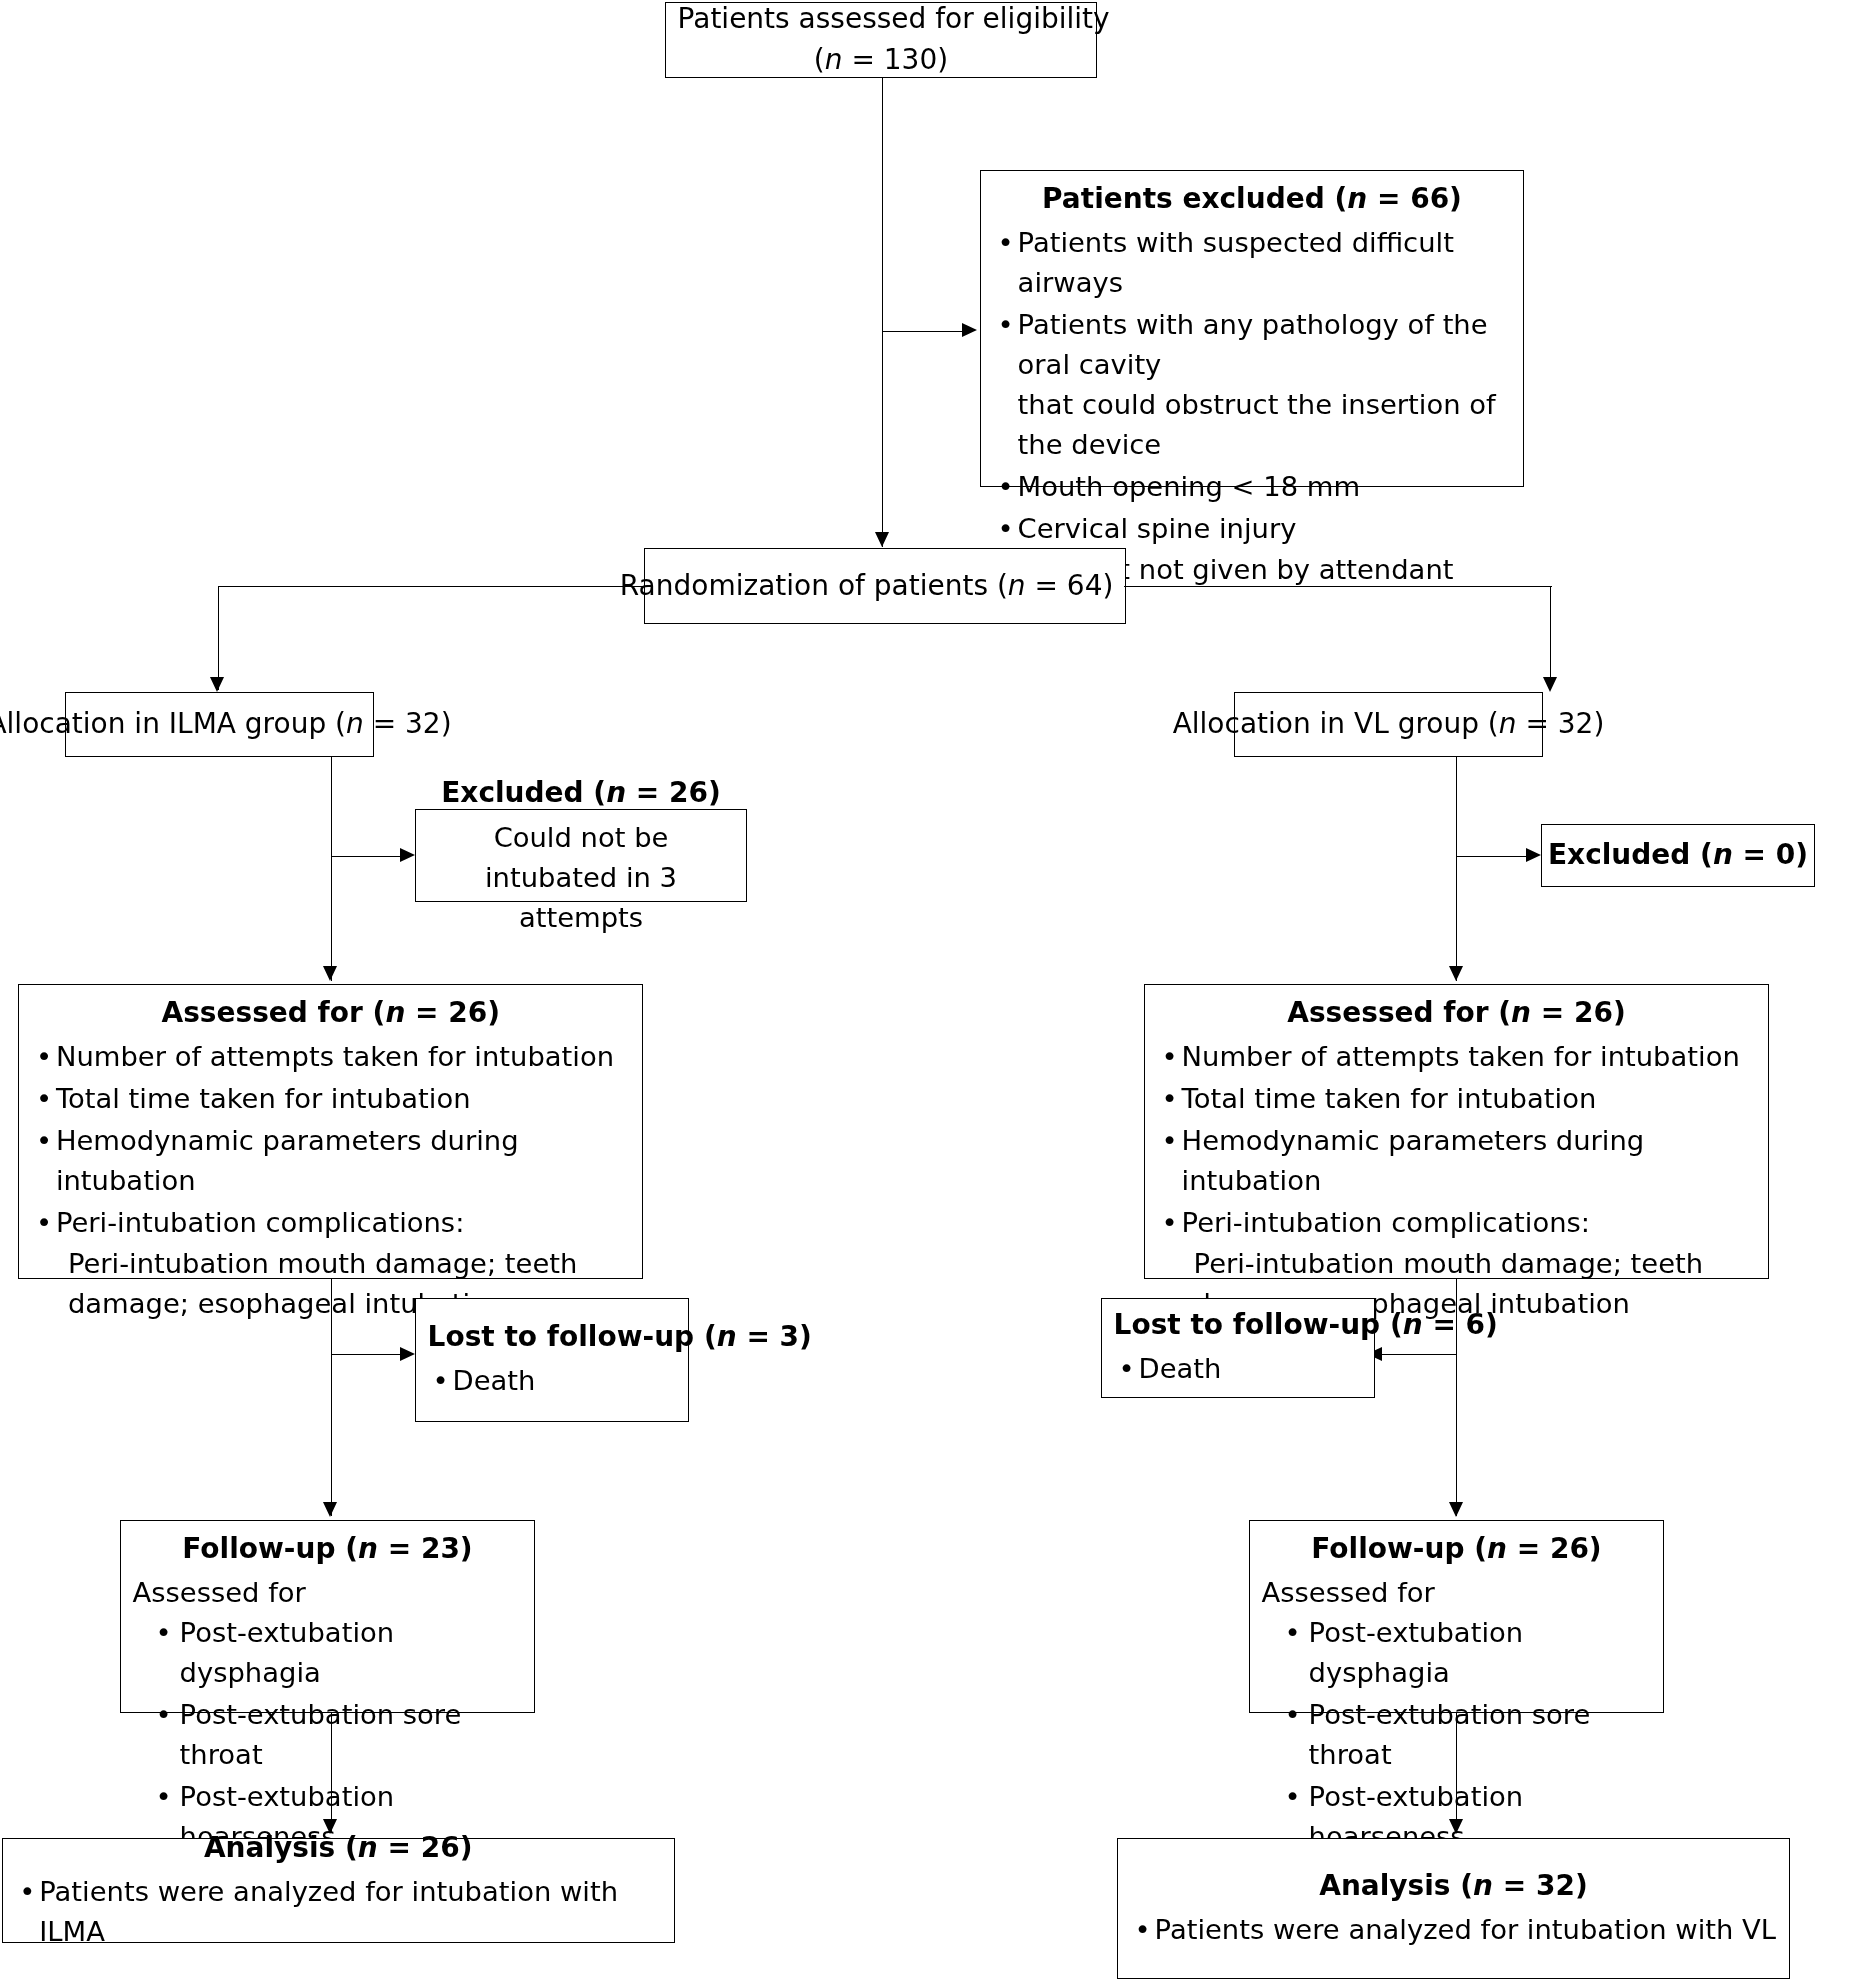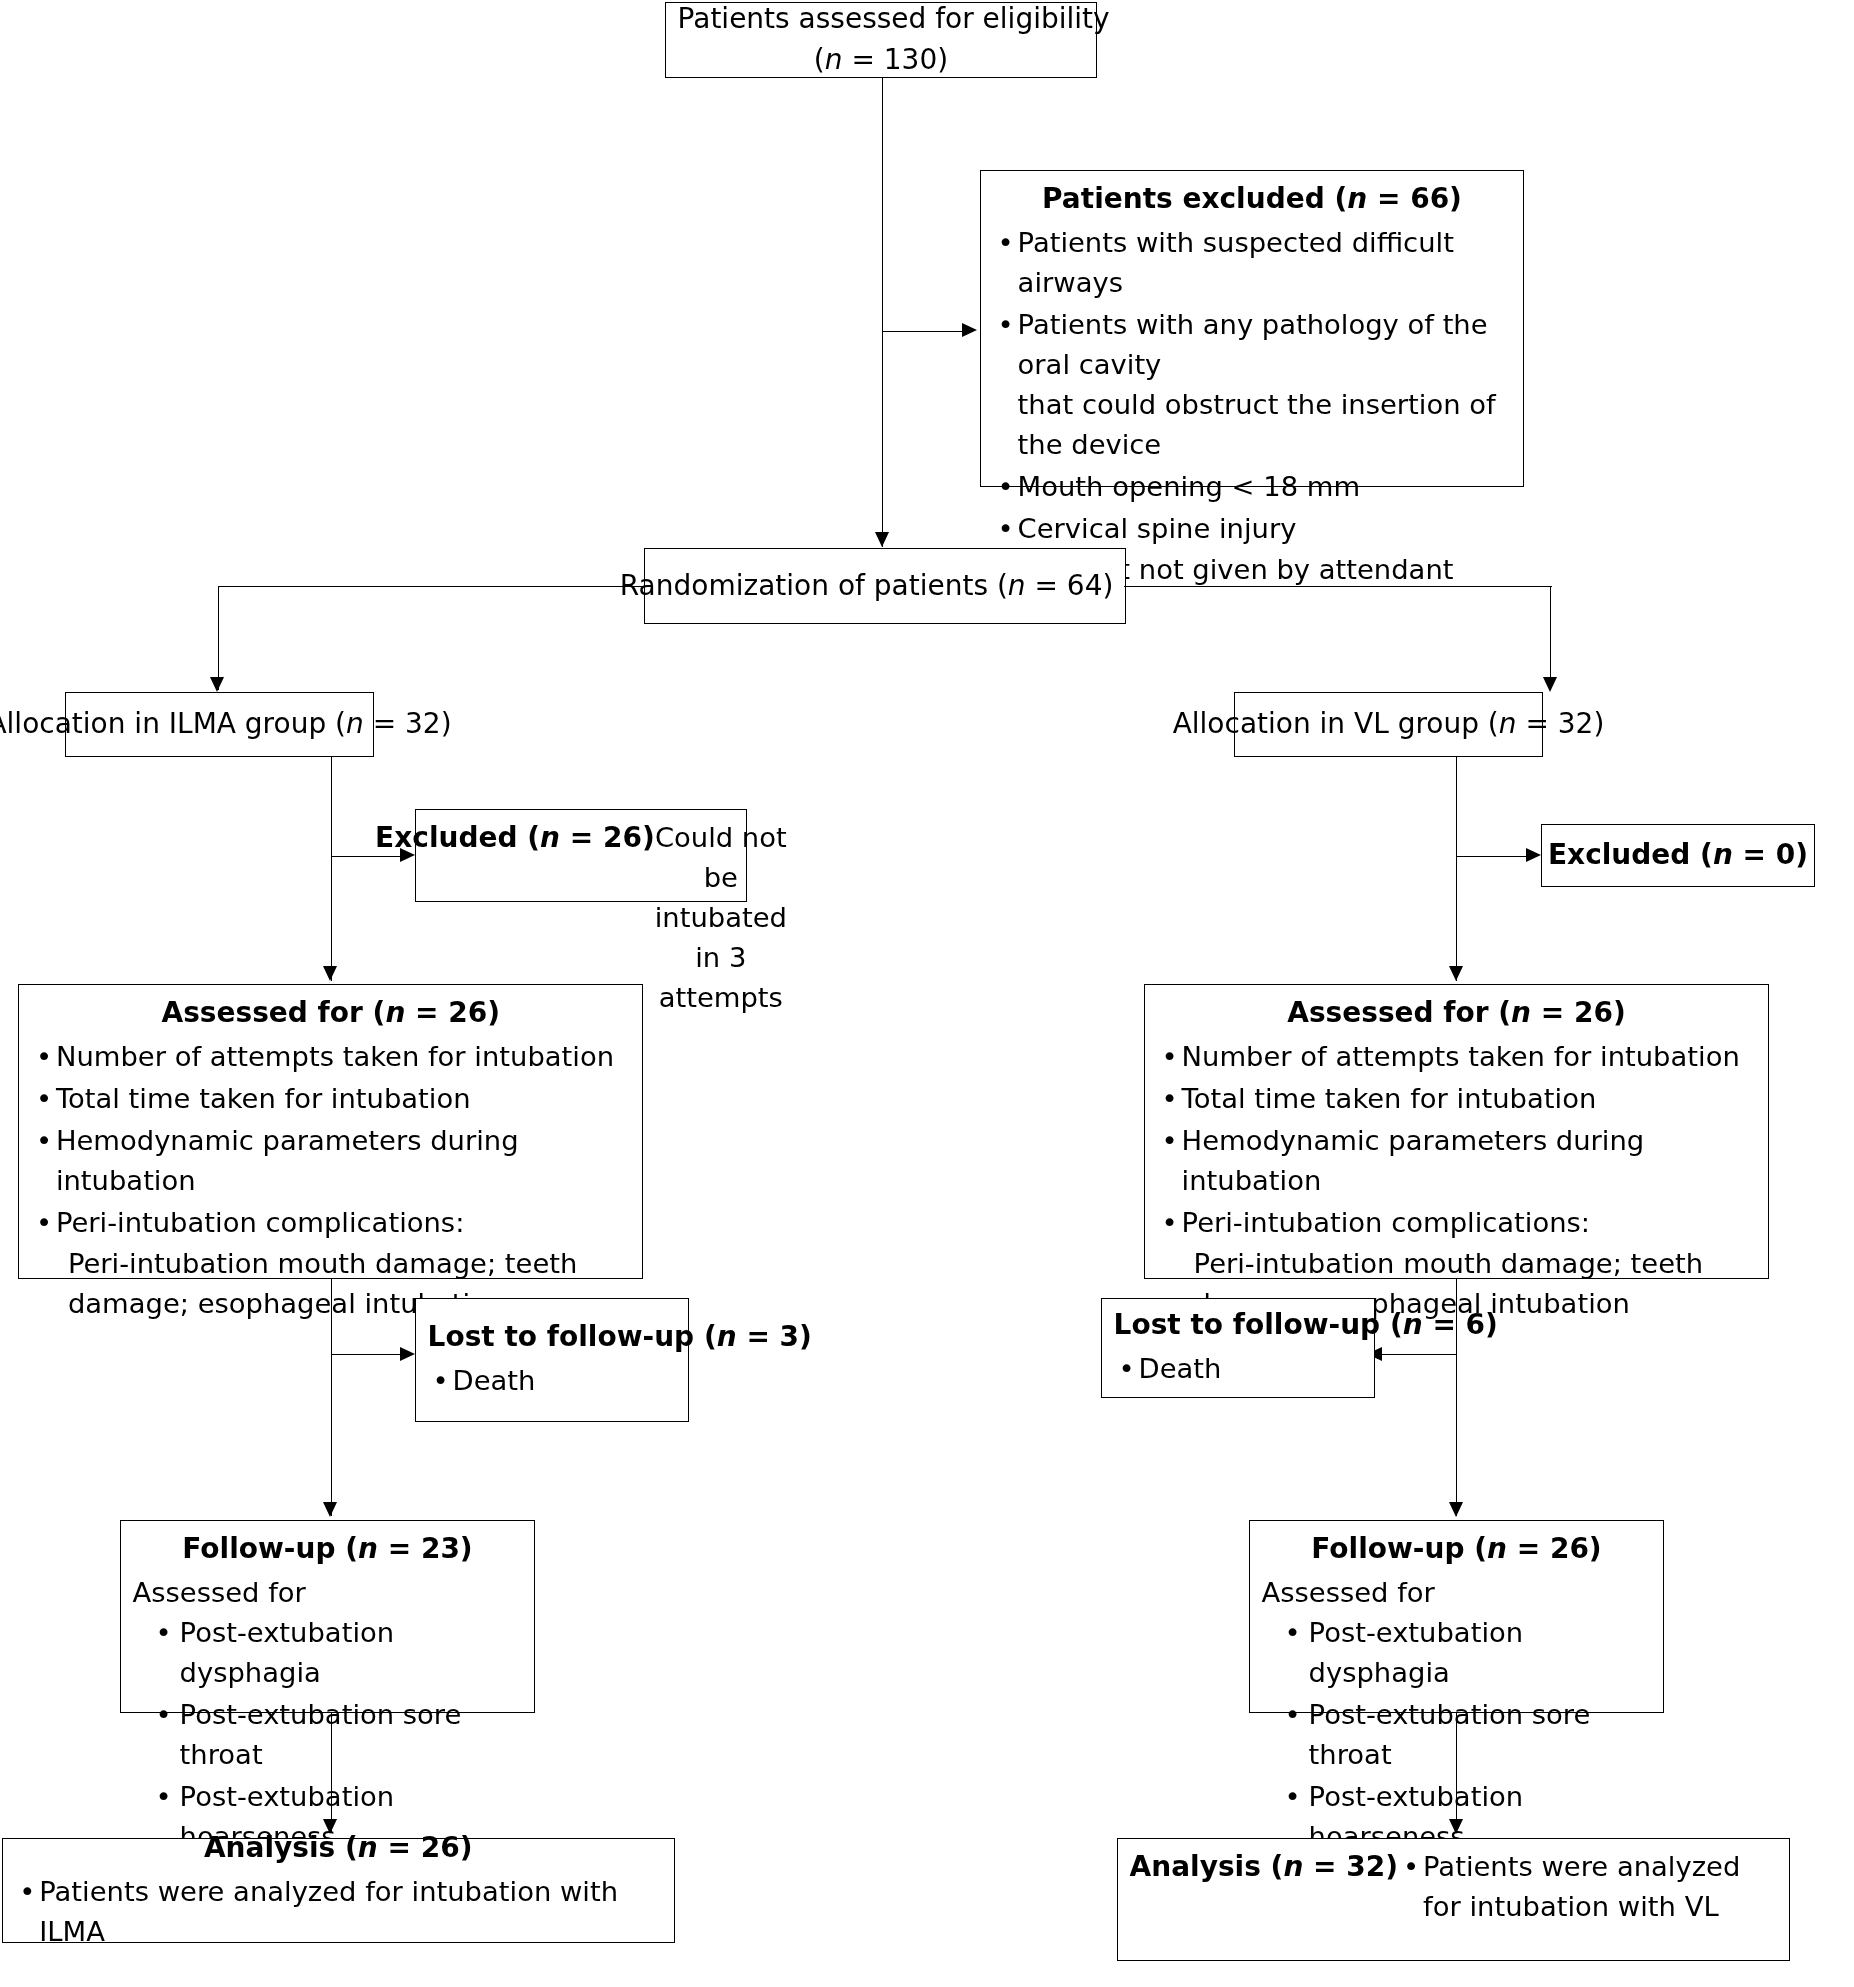--- a/index.html
+++ b/index.html
@@ -162,21 +162,21 @@
 
   <div class="hline" style="left:331px; top:856px; width:76px;"></div>
   <div class="arrow-right" style="left:400px; top:848px;"></div>
 
   <div class="vline" style="left:1456px; top:757px; height:224px;"></div>
   <div class="arrow-down" style="left:1449px; top:966px;"></div>
 
   <div class="hline" style="left:1456px; top:856px; width:76px;"></div>
   <div class="arrow-right" style="left:1526px; top:848px;"></div>
 
-  <div class="box" style="left:415px; top:809px; width:332px; height:93px; display:flex; justify-content:center;">
+  <div class="box" style="left:415px; top:809px; width:332px; height:93px; display:flex; flex-direction:column; justify-content:center;">
     <span class="b-title"><span>Excluded (</span><i class="nit">n</i><span> = 26)</span></span>
     <span class="b-sub">Could not be intubated in 3 attempts</span>
   </div>
 
   <div class="box" style="left:1541px; top:824px; width:274px; height:63px; display:flex; align-items:center; justify-content:center;">
     <span class="b-title" style="margin-bottom:0;"><span>Excluded (</span><i class="nit">n</i><span> = 0)</span></span>
   </div>
 
   <div class="box" style="left:18.3px; top:984px; width:625px; height:295px;">
     <span class="b-title"><span>Assessed for (</span><i class="nit">n</i><span> = 26)</span></span>
@@ -252,21 +252,21 @@
   <div class="vline" style="left:1456px; top:1713px; height:120px;"></div>
   <div class="arrow-down" style="left:1449px; top:1819px;"></div>
 
   <div class="box" style="left:1.7px; top:1838px; width:673px; height:105px; display:flex; flex-direction:column; justify-content:center;">
     <span class="b-title"><span>Analysis (</span><i class="nit">n</i><span> = 26)</span></span>
     <ul class="blist">
       <li><span class="bullet">•</span><span>Patients were analyzed for intubation with ILMA</span></li>
     </ul>
   </div>
 
-  <div class="box" style="left:1117px; top:1838px; width:673px; height:123px; display:flex; flex-direction:row; justify-content:center;">
+  <div class="box" style="left:1117px; top:1838px; width:673px; height:141px; display:flex; flex-direction:column; justify-content:center;">
     <span class="b-title"><span>Analysis (</span><i class="nit">n</i><span> = 32)</span></span>
     <ul class="blist">
       <li><span class="bullet">•</span><span>Patients were analyzed for intubation with VL</span></li>
     </ul>
   </div>
 
 </div>
 
 
 </body></html>

